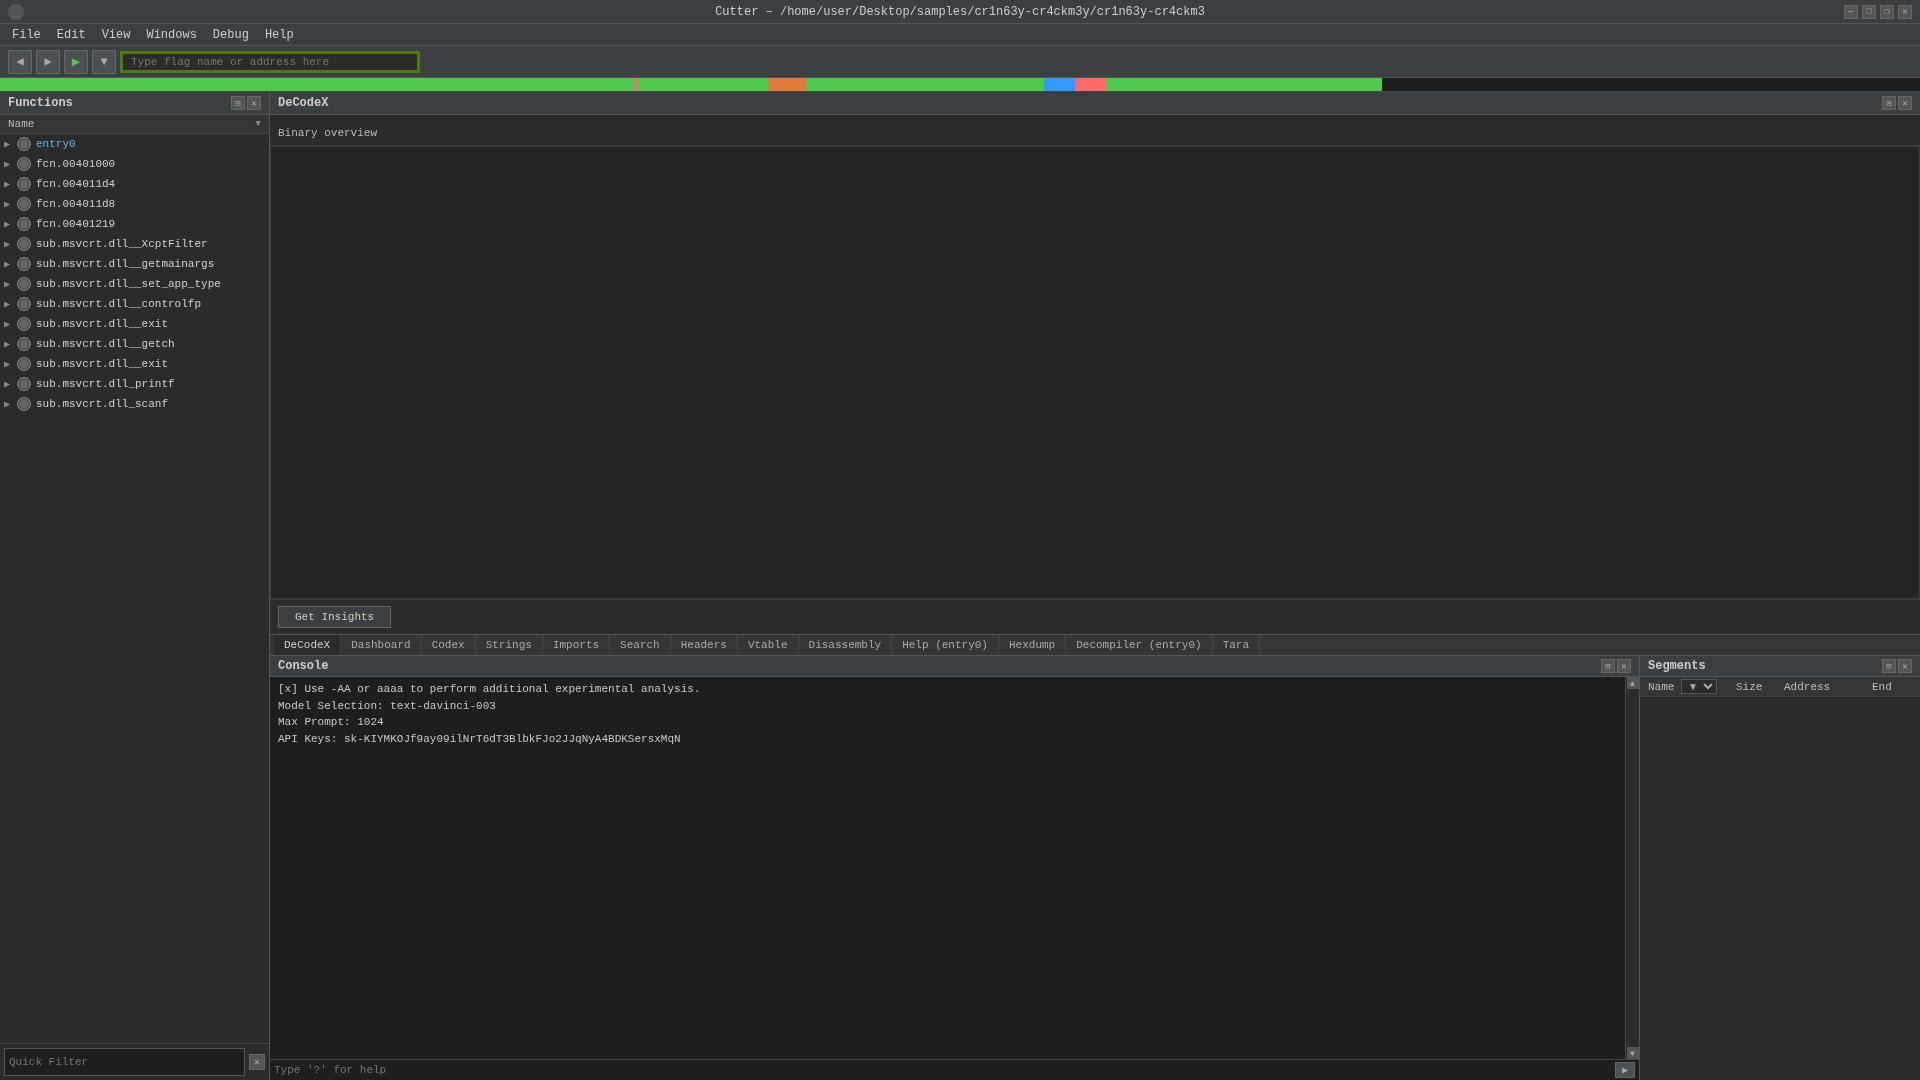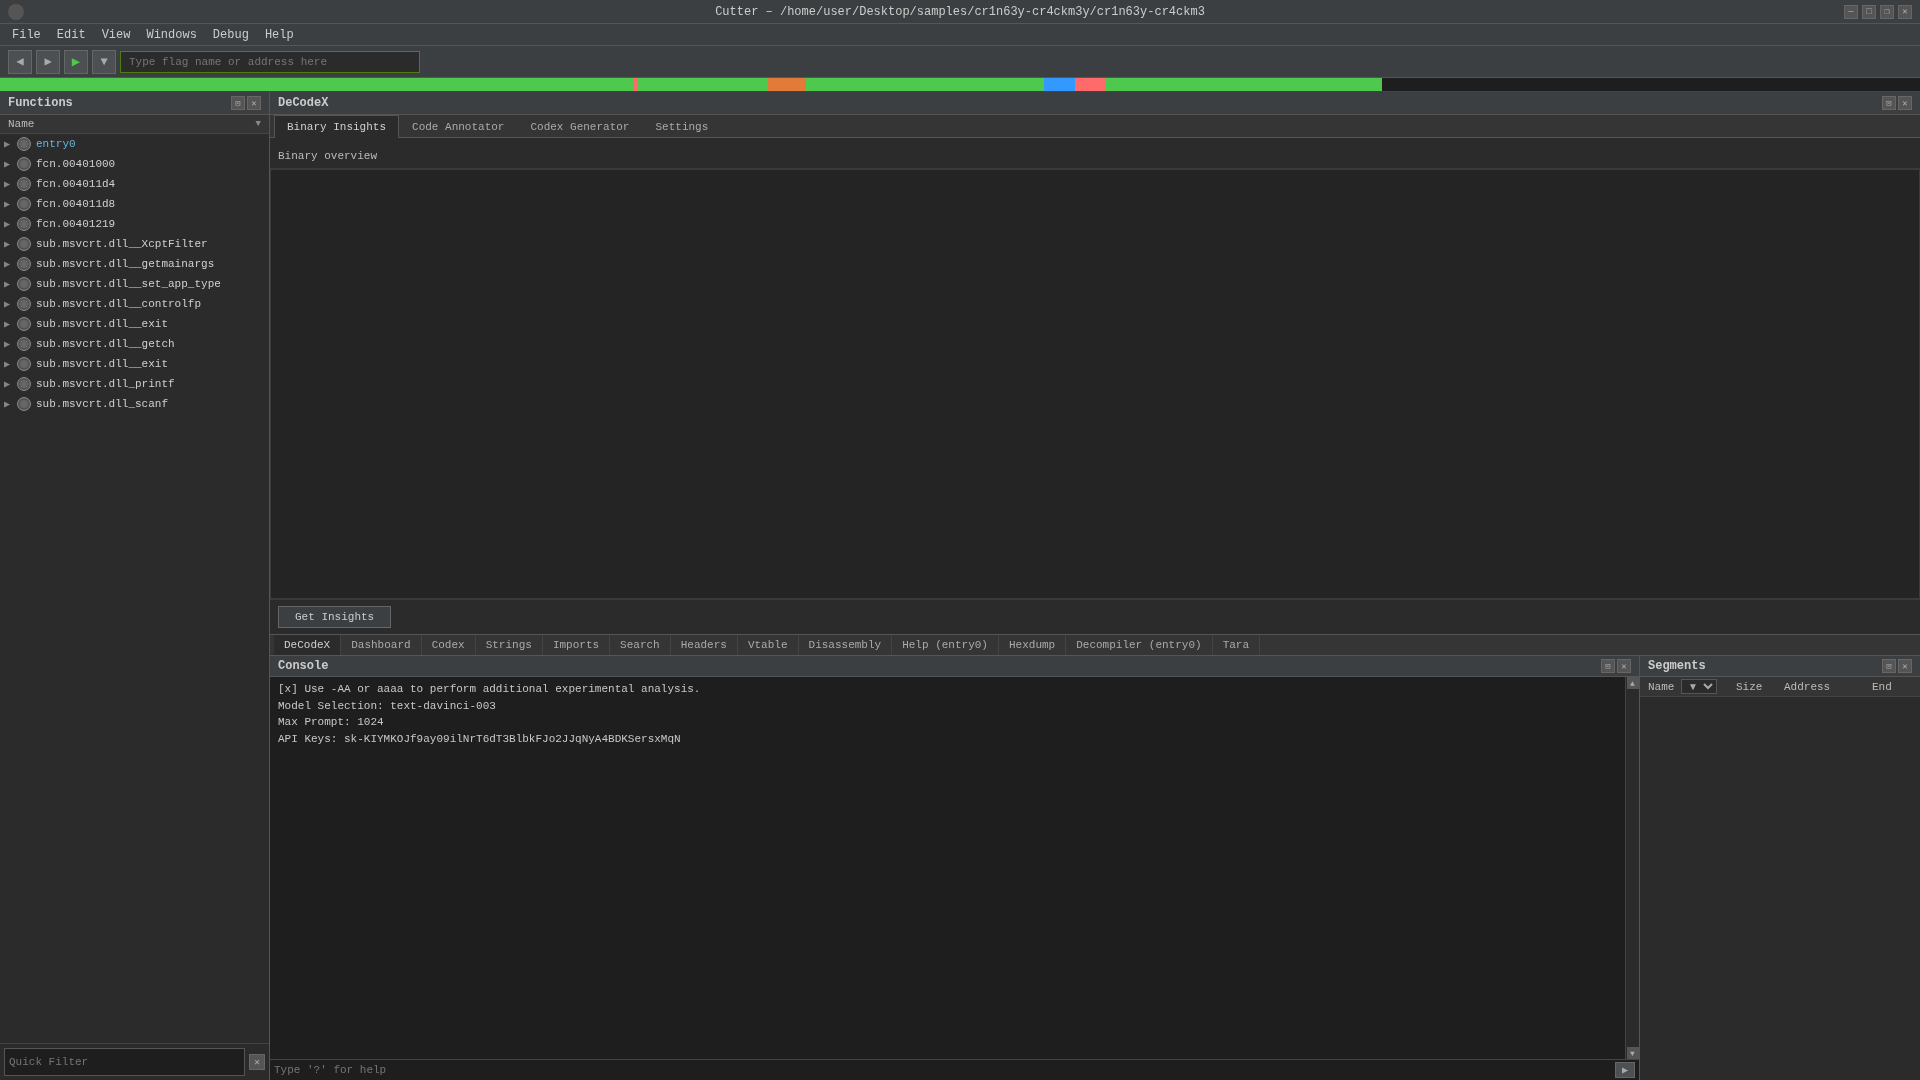--- a/index.html
+++ b/index.html
@@ -93,21 +93,21 @@
       font-size: 12px;
     }
     .play-btn {
       color: #4ec94e;
       font-size: 14px;
     }
     .flag-input {
       flex: 0 0 300px;
       height: 22px;
       background: #2b2b2b;
-      border: 1px solid #4d7c0f;
+      border: 3px solid #4d7c0f;
       color: #888;
       padding: 0 8px;
       font-size: 11px;
       font-family: 'Courier New', monospace;
     }
 
     
     #overview-bar {
       height: 14px;
       background: #1e1e1e;
@@ -697,26 +697,20 @@
 
   <div id="center-area">
 
     <div id="decodex-panel">
       <div id="decodex-header">
         <span class="decodex-title">DeCodeX</span>
         <div class="panel-icons">
           <div class="panel-icon-btn">⊡</div>
           <div class="panel-icon-btn">✕</div>
         </div>
-      </div>
-      <div id="decodex-tabs">
-        <div class="tab active">Binary Insights</div>
-        <div class="tab">Code Annotator</div>
-        <div class="tab">Codex Generator</div>
-        <div class="tab">Settings</div>
       </div>
       <div id="decodex-content">
         <div class="binary-overview-label">Binary overview</div>
         <div class="binary-overview-area"></div>
       </div>
       <div id="get-insights-bar">
         <button class="get-insights-btn">Get Insights</button>
       </div>
     </div>
 

